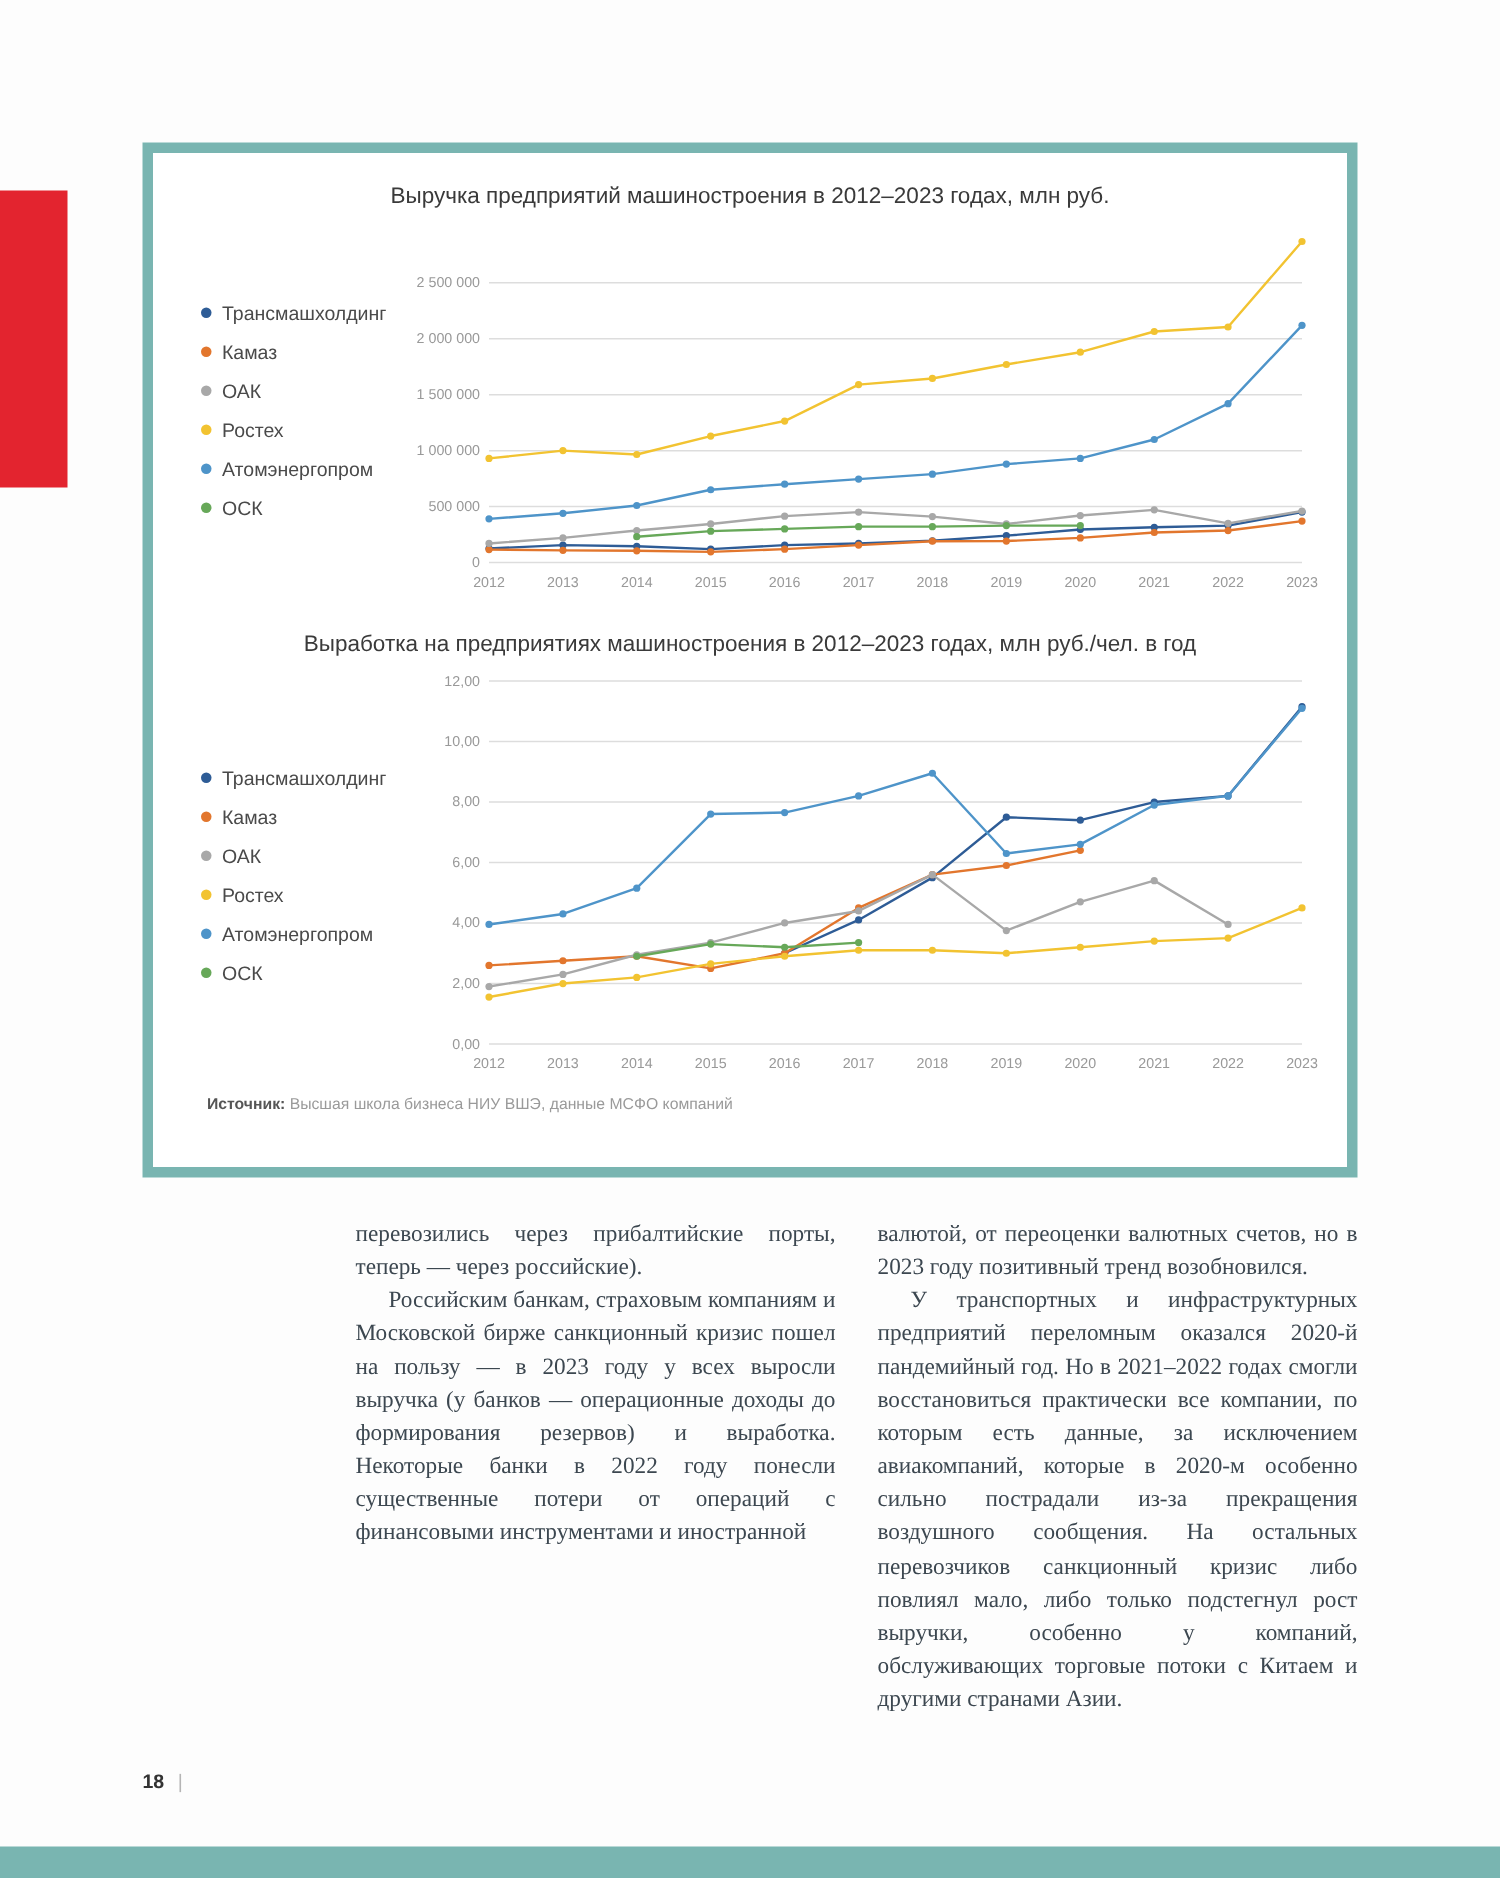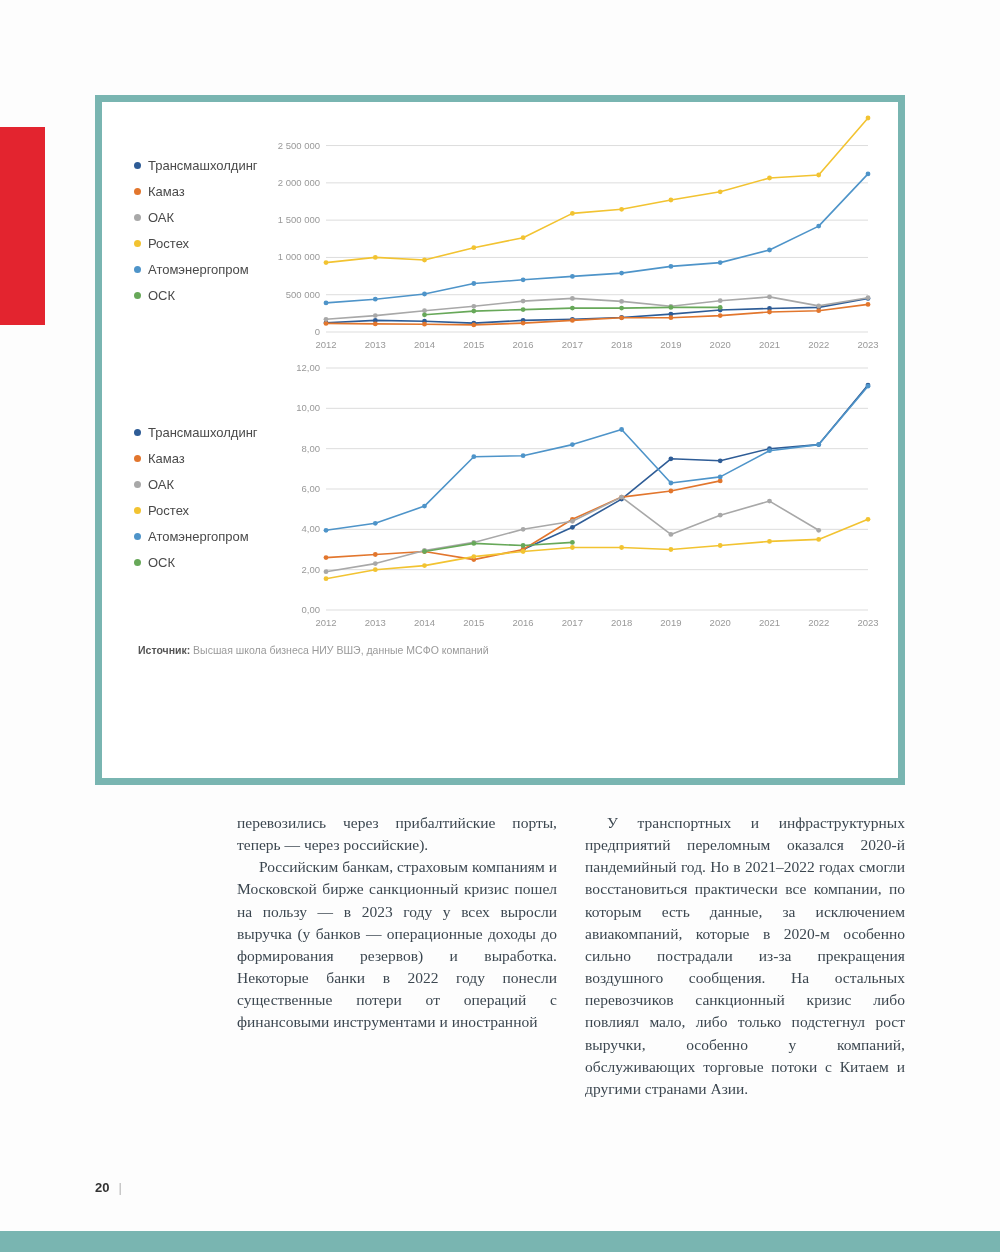--- a/index.html
+++ b/index.html
@@ -37,20 +37,21 @@
 </head>
 <body>
 
 <div class="page">
 
   <div class="red-tab"></div>
 
   <div class="panel">
 
     <div class="chart-block">
+      <div class="chart-title">Выручка предприятий машиностроения в 2012–2023 годах, млн руб.</div>
       <div class="chart-row">
         <div class="legend" id="legend1">
             <div class="legend-item">
               <span class="legend-dot" style="background: rgb(46, 92, 150);"></span>
               <span class="legend-label">Трансмашхолдинг</span>
             </div>
             <div class="legend-item">
               <span class="legend-dot" style="background: rgb(226, 118, 45);"></span>
               <span class="legend-label">Камаз</span>
             </div>
@@ -167,20 +168,21 @@
             <circle cx="259.1" cy="207.6" r="2.4" fill="#67a859"></circle>
             <circle cx="308.4" cy="206.1" r="2.4" fill="#67a859"></circle>
             <circle cx="357.6" cy="206.1" r="2.4" fill="#67a859"></circle>
             <circle cx="406.9" cy="205.4" r="2.4" fill="#67a859"></circle>
             <circle cx="456.2" cy="205.4" r="2.4" fill="#67a859"></circle>
           </svg>
       </div>
     </div>
 
     <div class="chart-block">
+      <div class="chart-title">Выработка на предприятиях машиностроения в 2012–2023 годах, млн руб./чел. в год</div>
       <div class="chart-row">
         <div class="legend" id="legend2">
             <div class="legend-item">
               <span class="legend-dot" style="background: rgb(46, 92, 150);"></span>
               <span class="legend-label">Трансмашхолдинг</span>
             </div>
             <div class="legend-item">
               <span class="legend-dot" style="background: rgb(226, 118, 45);"></span>
               <span class="legend-label">Камаз</span>
             </div>
@@ -298,23 +300,24 @@
       <span class="source-label">Источник:</span><span> Высшая школа бизнеса НИУ ВШЭ, данные МСФО компаний</span>
     </div>
   </div>
 
   <div class="columns">
     <div class="col" id="col-left">
         <p>перевозились через прибалтийские порты, теперь — через российские).</p>
         <p class="indent">Российским банкам, страховым компаниям и Московской бирже санкционный кризис пошел на пользу — в 2023 году у всех выросли выручка (у банков — операционные доходы до формирования резервов) и выработка. Некоторые банки в 2022 году понесли существенные потери от операций с финансовыми инструментами и иностранной</p>
       </div>
     <div class="col" id="col-right">
+        <p>валютой, от переоценки валютных счетов, но в 2023 году позитивный тренд возобновился.</p>
         <p class="indent">У транспортных и инфраструктурных предприятий переломным оказался 2020-й пандемийный год. Но в 2021–2022 годах смогли восстановиться практически все компании, по которым есть данные, за исключением авиакомпаний, которые в 2020-м особенно сильно пострадали из-за прекращения воздушного сообщения. На остальных перевозчиков санкционный кризис либо повлиял мало, либо только подстегнул рост выручки, особенно у компаний, обслуживающих торговые потоки с Китаем и другими странами Азии.</p>
       </div>
   </div>
 
   <div class="footer">
-    <span class="num">20</span>
+    <span class="num">18</span>
     <span class="bar">|</span>
   </div>
 
   <div class="bottom-bar"></div>
 </div>
 
 </body></html>

